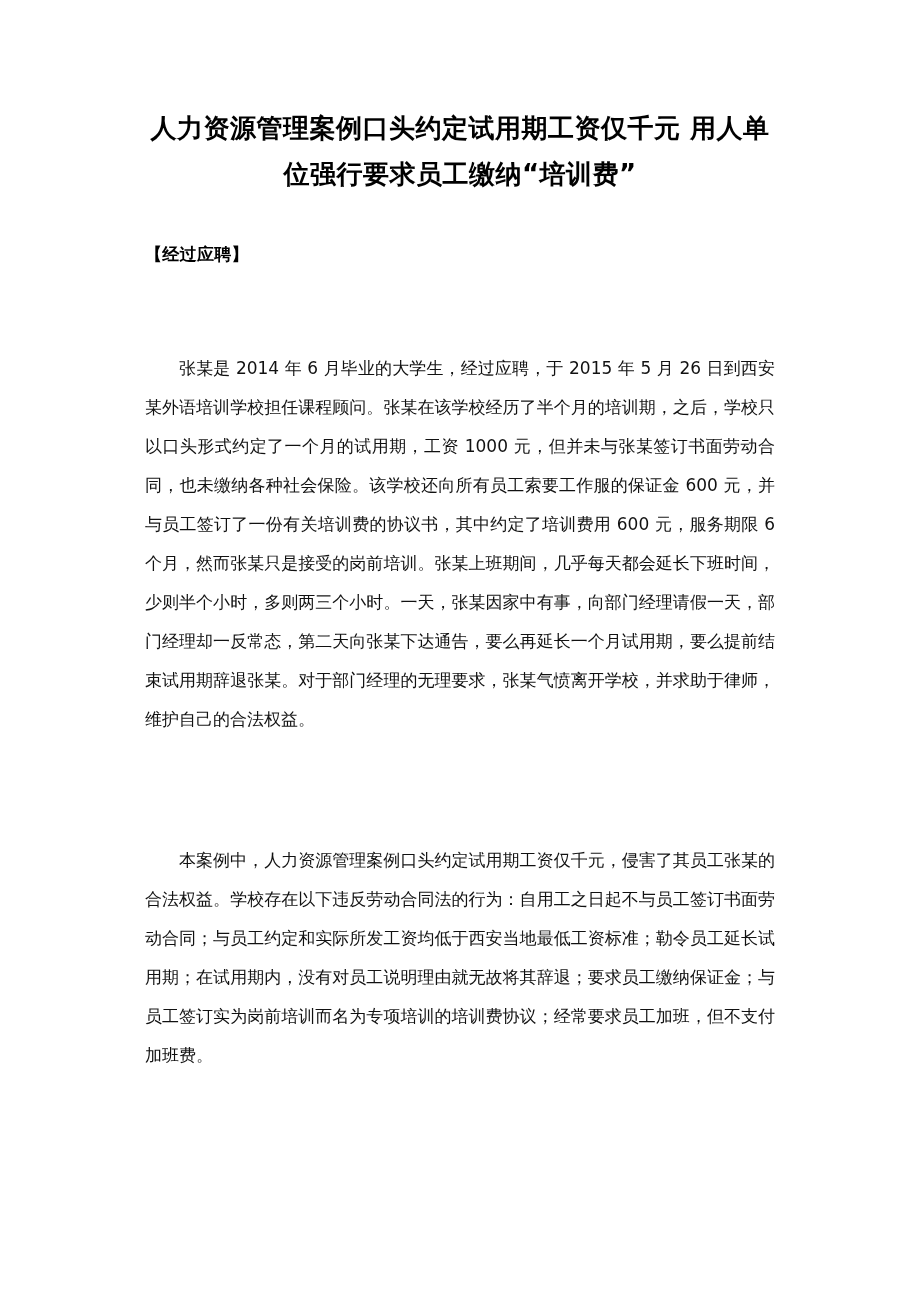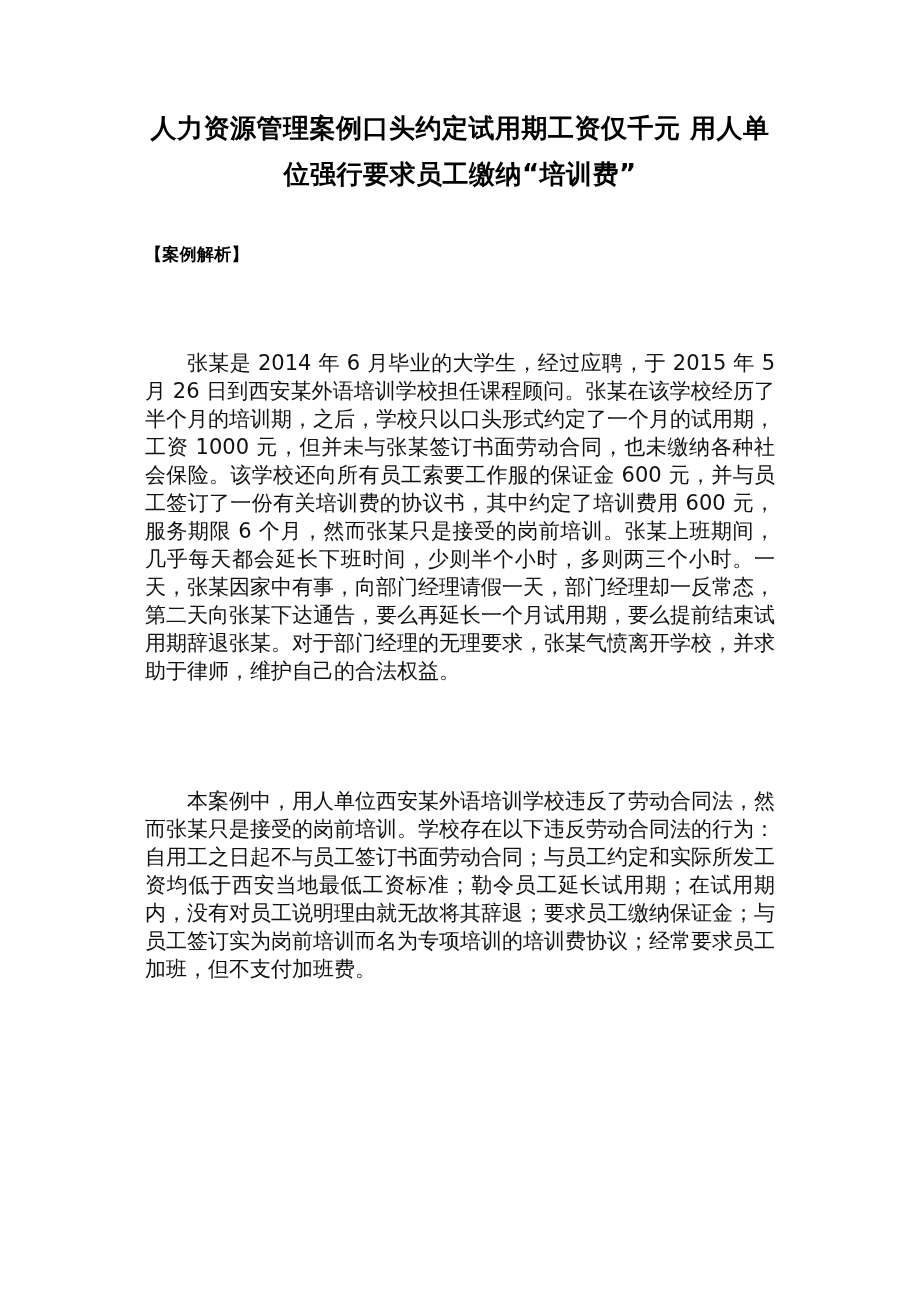--- a/index.html
+++ b/index.html
@@ -39,22 +39,22 @@
     font-size: 17px;
     font-weight: bold;
     line-height: 30px;
     text-align: left;
     margin: 0;
     color: #000000;
     letter-spacing: 0.3px;
   }
 
   .body-paragraph {
-    font-size: 21px;
-    line-height: 28px;
+    font-size: 17px;
+    line-height: 39px;
     text-align: justify;
     text-align-last: left;
     text-justify: inter-ideograph;
     margin: 0;
     text-indent: 2em;
     color: #111111;
     word-break: break-all;
   }
 
   .gap-title-to-h1 { height: 42px; }
@@ -65,27 +65,27 @@
 </head>
 <body>
 
 <div class="page">
   <div class="content">
 
     <h1 class="doc-title">人力资源管理案例口头约定试用期工资仅千元 用人单位强行要求员工缴纳“培训费”</h1>
 
     <div class="gap-title-to-h1"></div>
 
-    <h2 class="section-heading">【案例解析】</h2>
+    <h2 class="section-heading">【经过应聘】</h2>
 
     <div class="gap-h1-to-p1"></div>
 
     <p class="body-paragraph">张某是 2014 年 6 月毕业的大学生，经过应聘，于 2015 年 5 月 26 日到西安某外语培训学校担任课程顾问。张某在该学校经历了半个月的培训期，之后，学校只以口头形式约定了一个月的试用期，工资 1000 元，但并未与张某签订书面劳动合同，也未缴纳各种社会保险。该学校还向所有员工索要工作服的保证金 600 元，并与员工签订了一份有关培训费的协议书，其中约定了培训费用 600 元，服务期限 6 个月，然而张某只是接受的岗前培训。张某上班期间，几乎每天都会延长下班时间，少则半个小时，多则两三个小时。一天，张某因家中有事，向部门经理请假一天，部门经理却一反常态，第二天向张某下达通告，要么再延长一个月试用期，要么提前结束试用期辞退张某。对于部门经理的无理要求，张某气愤离开学校，并求助于律师，维护自己的合法权益。</p>
 
     <div class="gap-p1-to-h2"></div>
 
 
     <div class="gap-h2-to-p2"></div>
 
-    <p class="body-paragraph">本案例中，用人单位西安某外语培训学校违反了劳动合同法，然而张某只是接受的岗前培训。学校存在以下违反劳动合同法的行为：自用工之日起不与员工签订书面劳动合同；与员工约定和实际所发工资均低于西安当地最低工资标准；勒令员工延长试用期；在试用期内，没有对员工说明理由就无故将其辞退；要求员工缴纳保证金；与员工签订实为岗前培训而名为专项培训的培训费协议；经常要求员工加班，但不支付加班费。</p>
+    <p class="body-paragraph">本案例中，人力资源管理案例口头约定试用期工资仅千元，侵害了其员工张某的合法权益。学校存在以下违反劳动合同法的行为：自用工之日起不与员工签订书面劳动合同；与员工约定和实际所发工资均低于西安当地最低工资标准；勒令员工延长试用期；在试用期内，没有对员工说明理由就无故将其辞退；要求员工缴纳保证金；与员工签订实为岗前培训而名为专项培训的培训费协议；经常要求员工加班，但不支付加班费。</p>
 
   </div>
 </div>
 
 </body></html>

